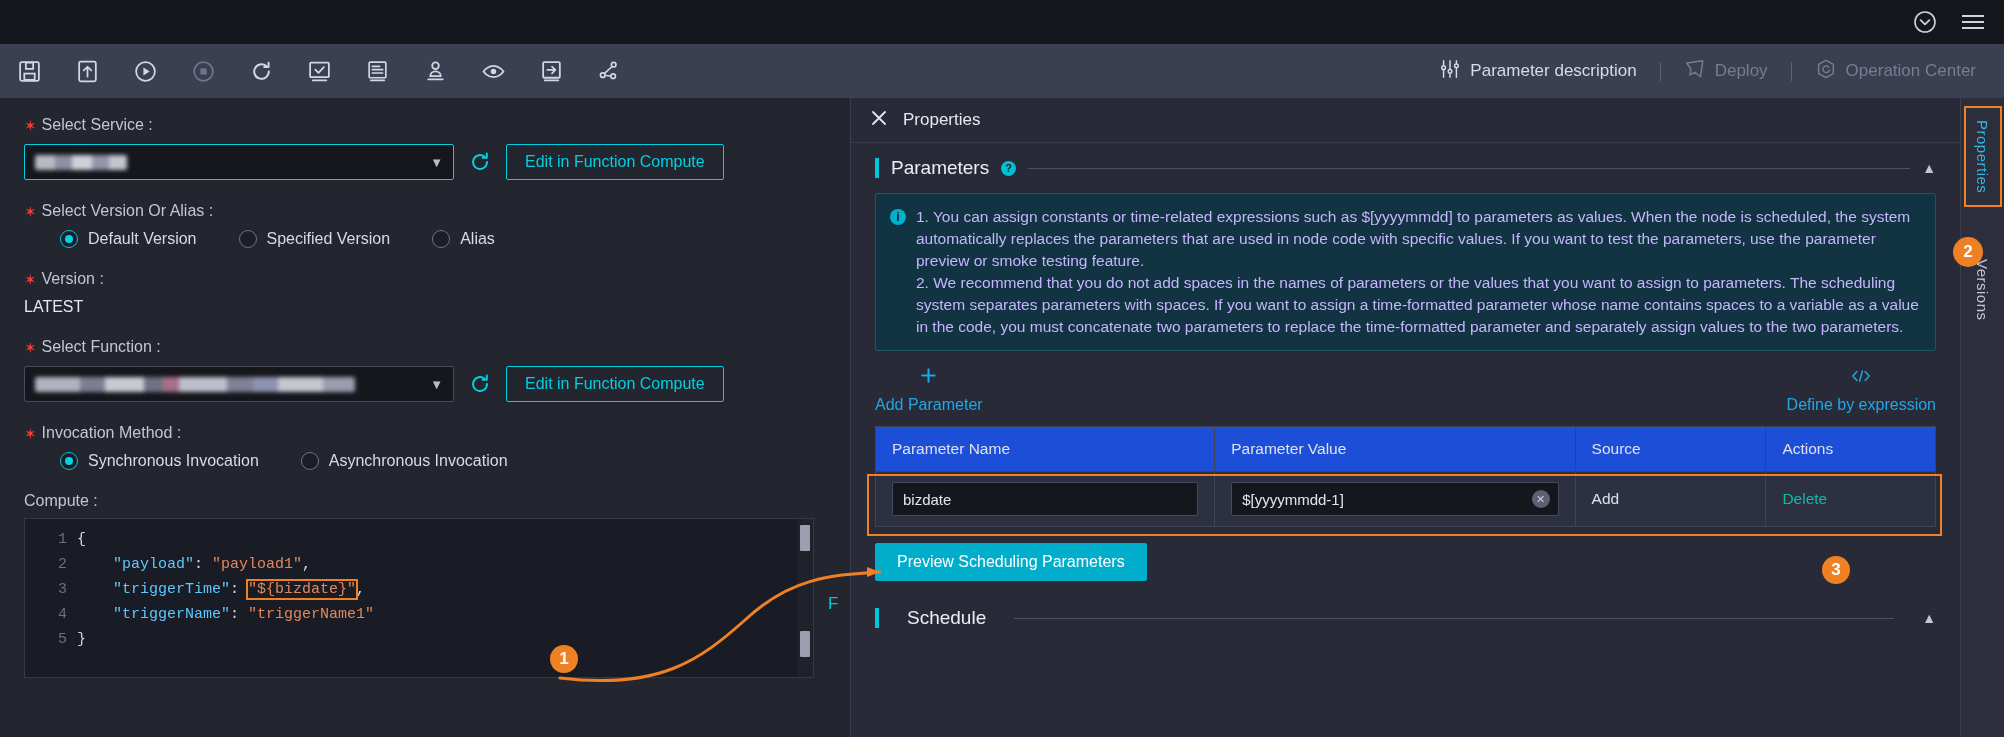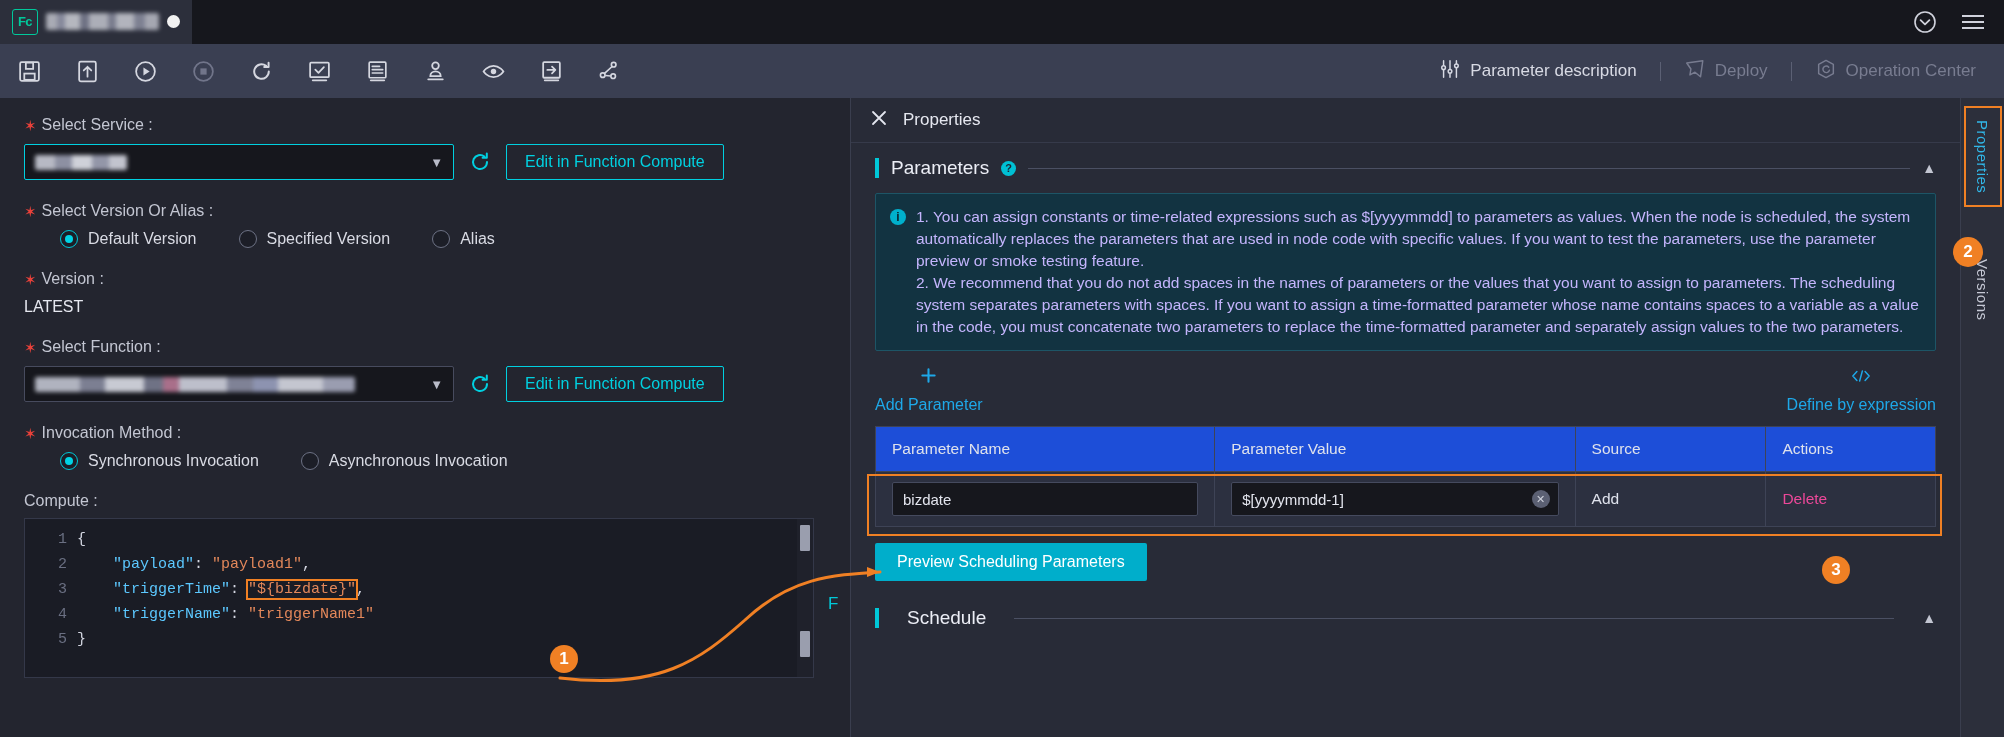--- a/index.html
+++ b/index.html
@@ -176,21 +176,21 @@
   .ptable th:last-child, .ptable td:last-child { border-right: none; }
   .cell-input {
     width: 100%; height: 34px; background: #16171d; border: 1px solid #454a5e; border-radius: 2px;
     color: #e3e5ee; font-size: 15px; padding: 0 10px; display: flex; align-items: center; position: relative;
   }
   .clear-x {
     position: absolute; right: 8px; top: 50%; transform: translateY(-50%);
     width: 18px; height: 18px; border-radius: 50%; background: #5b6073; color: #cfd2dc;
     font-size: 11px; display: flex; align-items: center; justify-content: center;
   }
-  .del-link { color: #ec4899; }
+  .del-link { color: #14b8a6; }
   .primary-btn {
     background: #00aecb; color: #ffffff; font-size: 16px; height: 38px; padding: 0 22px;
     display: inline-flex; align-items: center; border: none; border-radius: 2px; margin-top: 16px;
   }
 
   
   .rail {
     position: absolute; left: 1960px; top: 98px; width: 44px; height: 639px;
     background: #2c2f3b; border-left: 1px solid #3a3e4e;
   }
@@ -202,25 +202,20 @@
   }
   .rail-tab.active { color: #31b7e8; }
   .rail-hl { outline: 2px solid #f08024; }
 </style>
 </head>
 <body>
 
 <div class="app">
 
   <div class="tabbar">
-    <div class="tab">
-      <div class="fc-badge">Fc</div>
-      <div class="tab-name-blur"></div>
-      <div class="tab-dot"></div>
-    </div>
     <div class="tabbar-right">
       <span class="tb-ico">
         <svg width="26" height="26" viewBox="0 0 26 26" fill="none">
           <circle cx="13" cy="13" r="10" stroke="#d0d2dc" stroke-width="1.6"></circle>
           <path d="M8.6 11.2 13 15.4l4.4-4.2" stroke="#d0d2dc" stroke-width="1.8" fill="none" stroke-linecap="round" stroke-linejoin="round"></path>
         </svg>
       </span>
       <span class="tb-ico">
         <svg width="26" height="20" viewBox="0 0 26 20">
           <rect x="2" y="3" width="22" height="2" fill="#d0d2dc"></rect>

